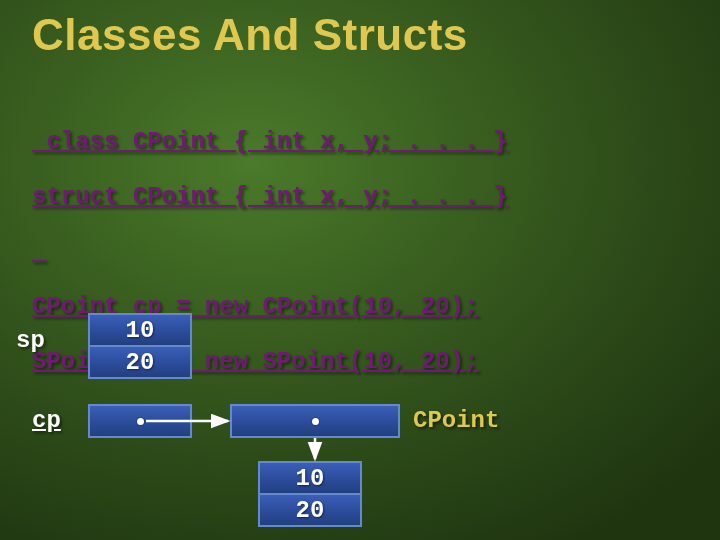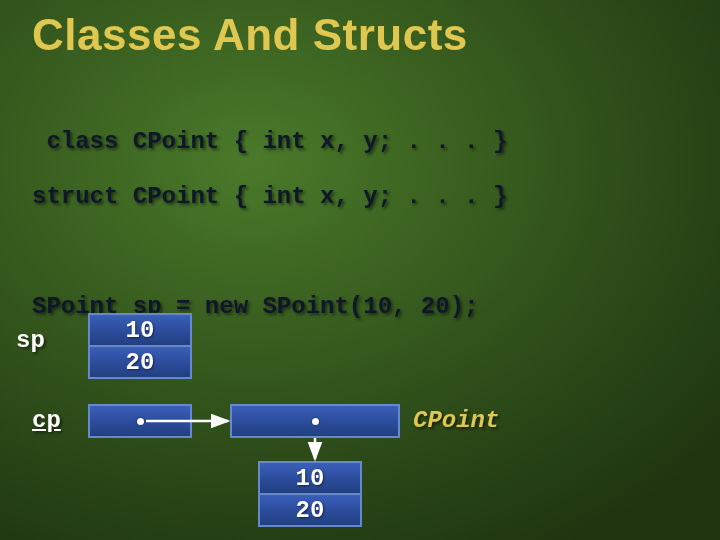--- a/index.html
+++ b/index.html
@@ -23,41 +23,41 @@
     color: #e0c850;
     letter-spacing: 0.5px;
   }
   .codeblock {
     position: absolute;
     top: 100px;
     left: 32px;
     font-family: "Courier New", Consolas, monospace;
     font-size: 24px;
     font-weight: bold;
-    color: #0f172a;
+    color: #701a75;
     line-height: 1.15;
     text-shadow: 2px 2px 3px rgba(0,0,0,0.5);
     white-space: pre;
+    text-decoration: underline;
   }
   .codeblock .line { display: block; }
   .label {
     position: absolute;
     font-family: "Courier New", Consolas, monospace;
     font-size: 24px;
     font-weight: bold;
     color: #ffffff;
     text-shadow: 2px 2px 3px rgba(0,0,0,0.5);
   }
   .sp-label { top: 327px; left: 16px; }
   .cp-label { top: 407px; left: 32px; text-decoration: underline; }
   .cpoint-label {
     top: 407px;
     left: 413px;
     color: #e0c850;
-    font-style: italic;
   }
   .box {
     position: absolute;
     background: linear-gradient(180deg, #3a5fb8 0%, #2a4a98 60%, #22407f 100%);
     border: 2px solid #6688cc;
     box-sizing: border-box;
     color: #ffffff;
     font-family: "Courier New", Consolas, monospace;
     font-size: 24px;
     font-weight: bold;
@@ -91,20 +91,21 @@
 </style>
 </head>
 <body>
 
 <div class="title">Classes And Structs</div>
 
 <div class="codeblock">
 <span class="line"> class CPoint { int x, y; . . . }</span>
 <span class="line">struct CPoint { int x, y; . . . }</span>
 <span class="line"> </span>
+<span class="line">CPoint cp = new CPoint(10, 20);</span>
 <span class="line">SPoint sp = new SPoint(10, 20);</span>
 </div>
 
 <div class="label sp-label">sp</div>
 <div class="label cp-label">cp</div>
 <div class="label cpoint-label">CPoint</div>
 
 <div class="box sp-box-top">10</div>
 <div class="box sp-box-bot">20</div>
 

